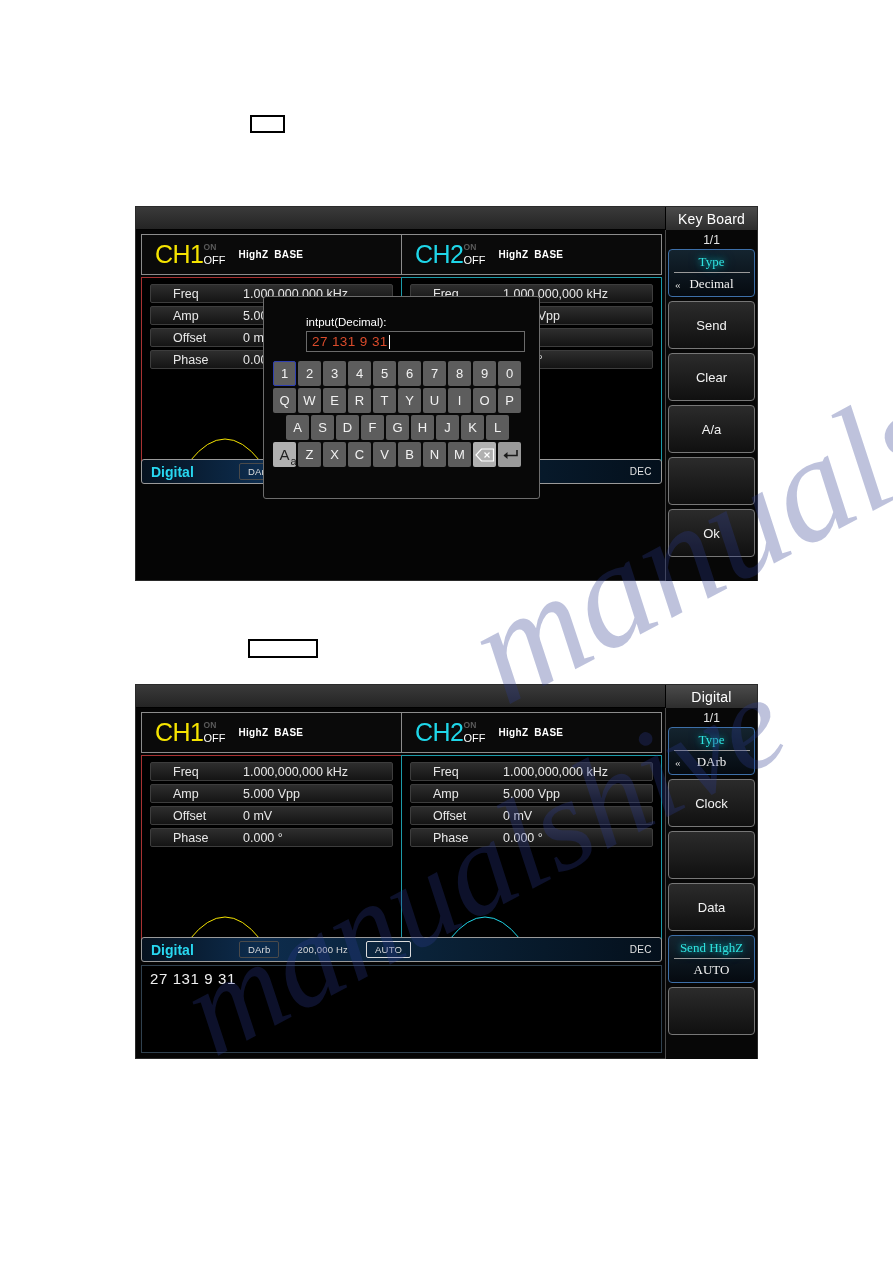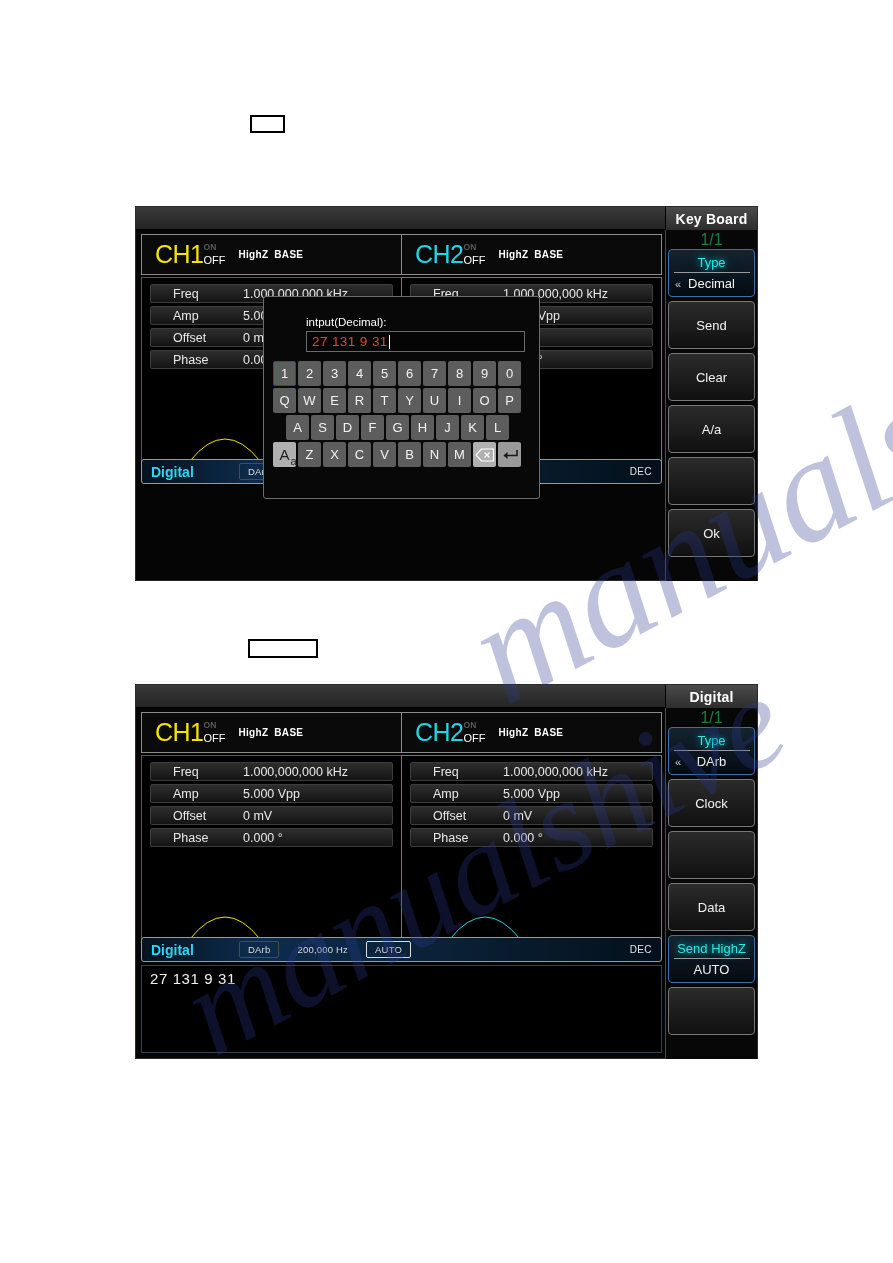--- a/index.html
+++ b/index.html
@@ -88,21 +88,21 @@
   .tb-menu-title {
     position: absolute;
     right: 0; top: 0;
     width: 92px;
     height: 23px;
     background: linear-gradient(#4b4b4b, #2d2d2d);
     border-left: 1px solid #000;
     box-sizing: border-box;
     color: #ffffff;
     font-size: 14px;
-    font-weight: bold;
+    font-weight: normal;
     display: flex;
     align-items: center;
     justify-content: center;
     letter-spacing: 0.2px;
   }
 
   
   .ch-header-row {
     position: absolute;
     left: 5px; top: 27px;
@@ -258,22 +258,22 @@
     right: 0; top: 23px;
     width: 92px;
     height: 351px;
     background: #070707;
     border-left: 1px solid #4a4a4a;
     box-sizing: border-box;
     padding: 0 2px;
   }
   .page-ind {
     height: 19px;
-    color: #15803d;
-    font-size: 16px;
+    color: #e5e5e5;
+    font-size: 12px;
     display: flex;
     align-items: center;
     justify-content: center;
   }
   .softkey {
     height: 48px;
     margin-bottom: 4px;
     background: linear-gradient(#2b2b2b, #101010);
     border: 1px solid #777777;
     border-radius: 4px;
@@ -283,20 +283,21 @@
     align-items: center;
     justify-content: center;
     color: #ececec;
     font-size: 13px;
     position: relative;
   }
   .softkey.empty { color: transparent; }
   .softkey.active {
     border: 1px solid #3d6fa8;
     background: linear-gradient(#14242f, #050a10);
+    font-family: Liberation Serif, serif;
   }
   .sk-top {
     color: #2fe3e0;
     font-size: 13px;
     text-shadow: 0 0 6px #13aab0, 0 0 12px #0c7c86;
     margin-bottom: 1px;
   }
   .sk-sep {
     width: 76px;
     height: 1px;

